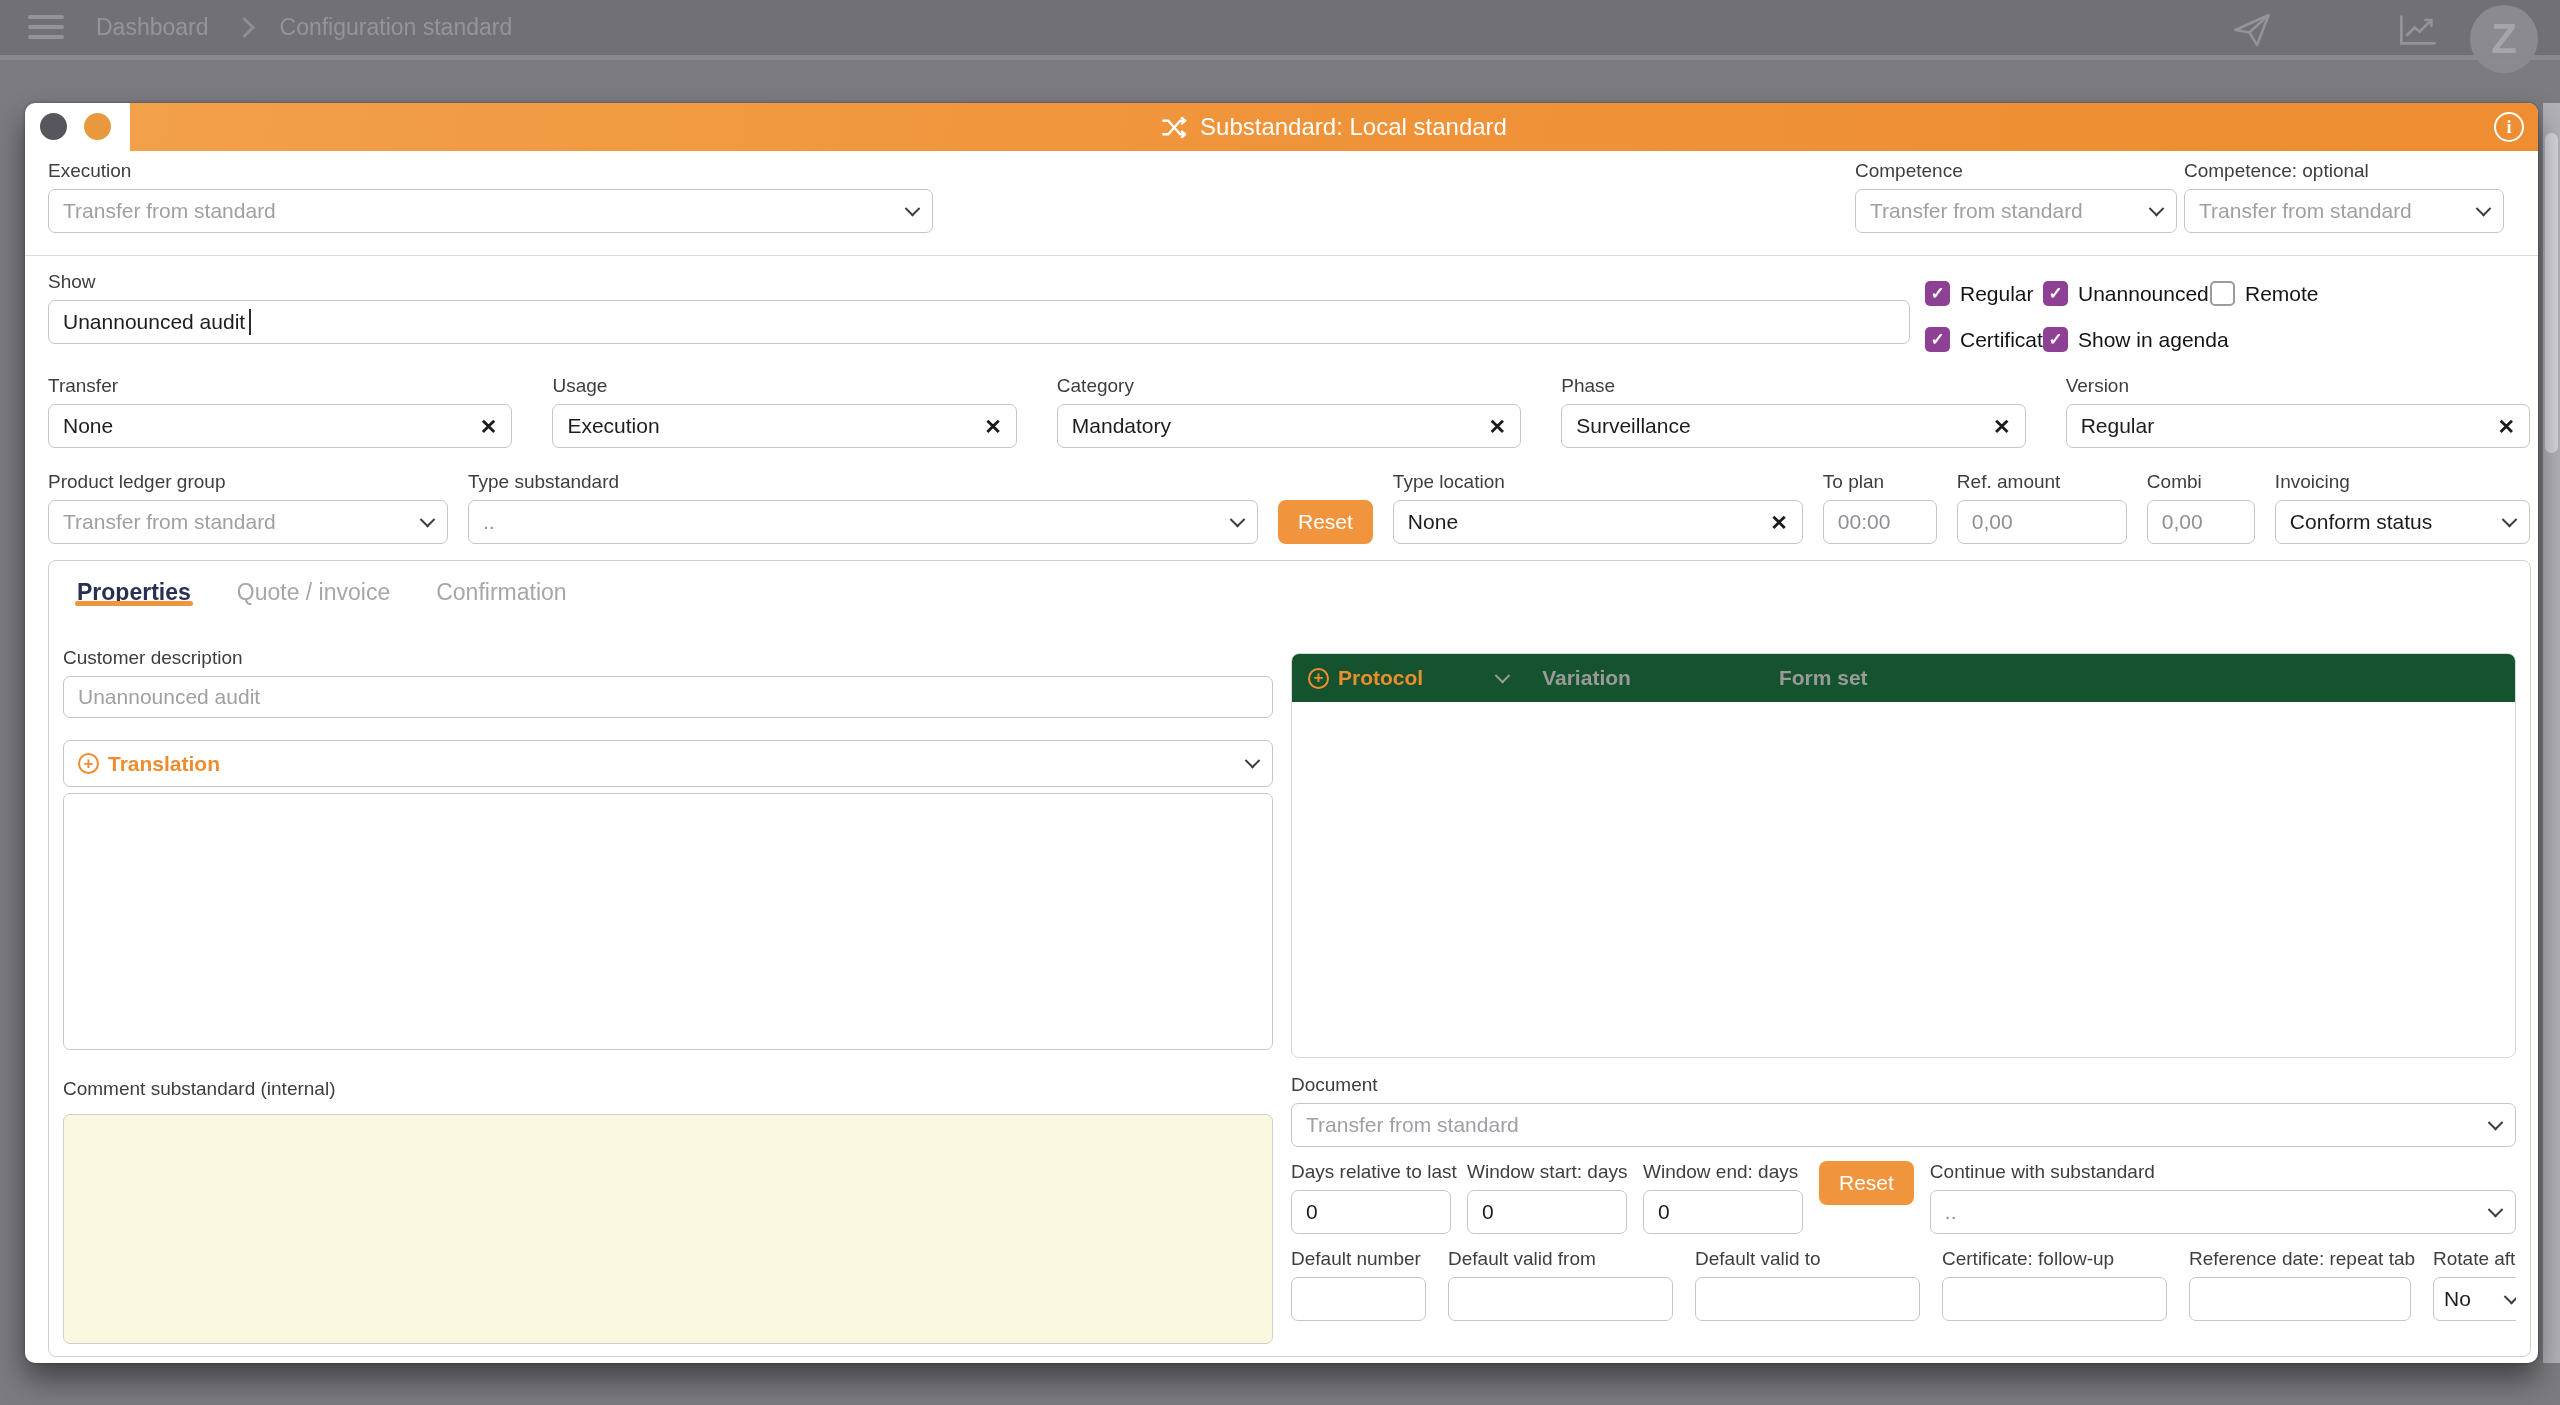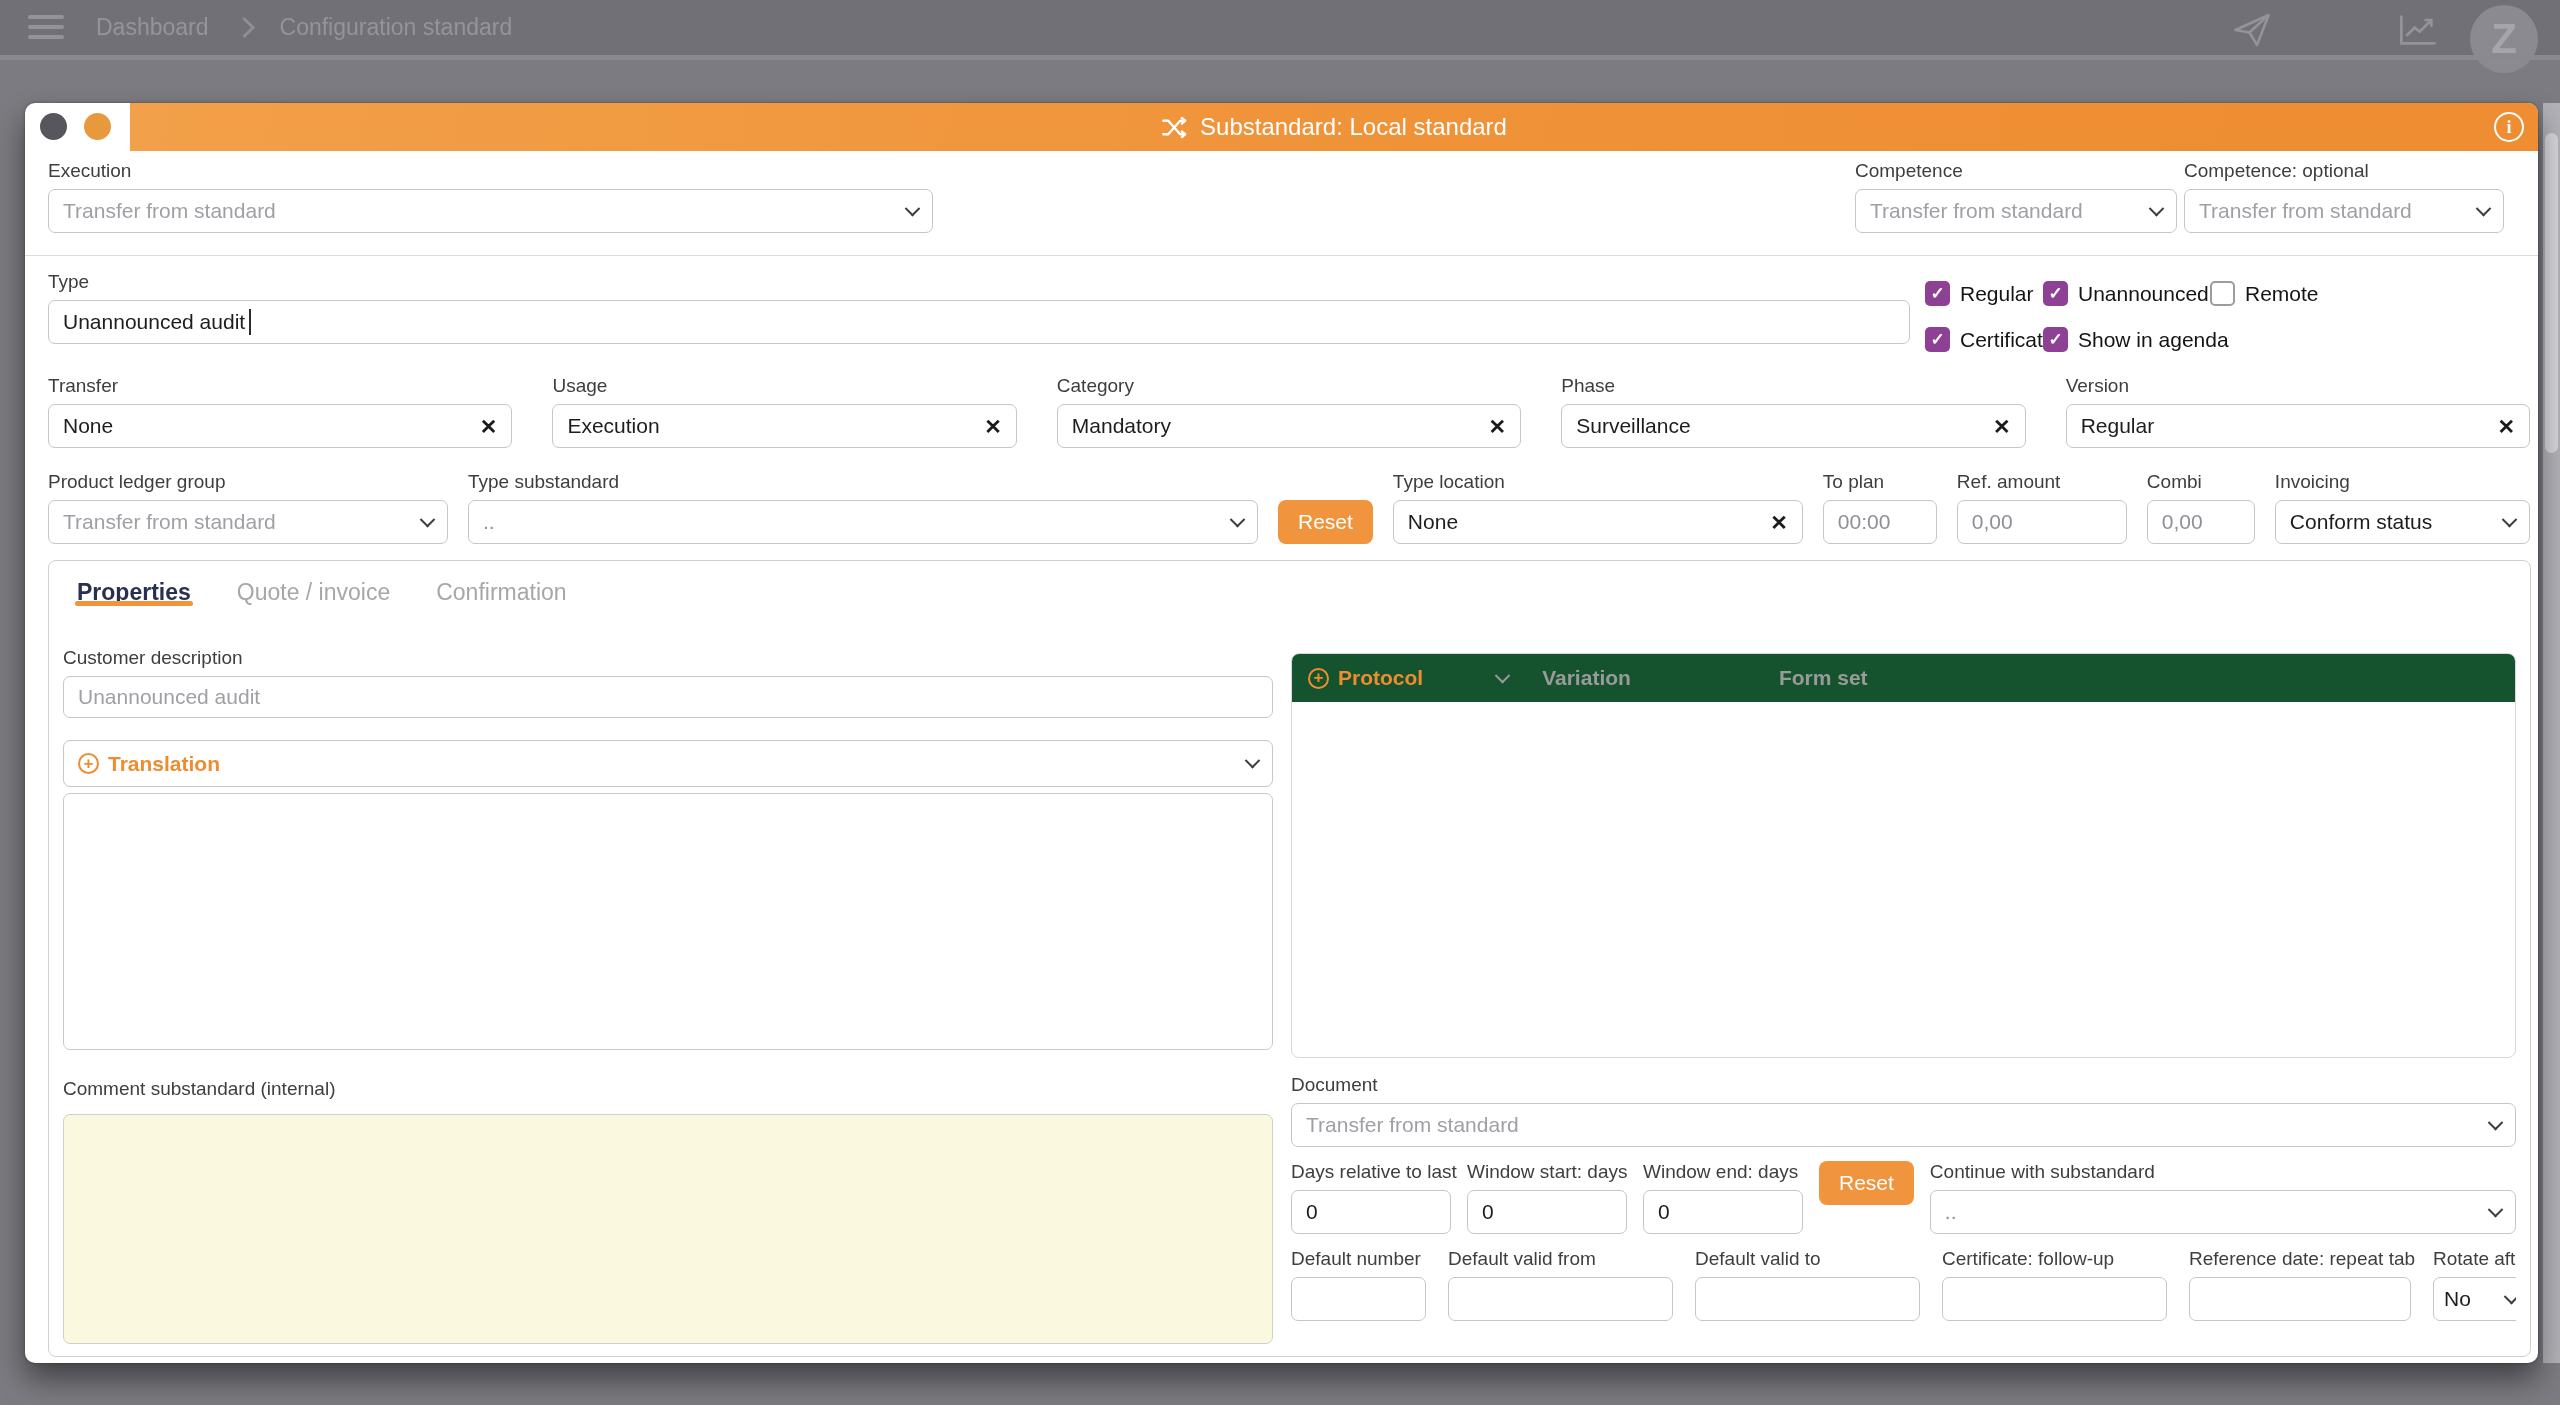--- a/index.html
+++ b/index.html
@@ -176,21 +176,21 @@
           <span class="spacer"></span>
             <span class="chev"></span>
         </div>
       </div>
     </div>
 
     <div class="divider"></div>
 
     <div class="r2">
       <div class="name-col">
-        <span class="field-label">Type</span>
+        <span class="field-label">Show</span>
         <div class="tb">
           <span class="val">Unannounced audit</span>
           <span class="caret"></span>
         </div>
       </div>
       <label class="cb-item" style="left:1877px; top:10px;">
         <span class="cb checked"></span>
         <span>Regular</span>
       </label>
       <label class="cb-item" style="left:1995px; top:10px;">

